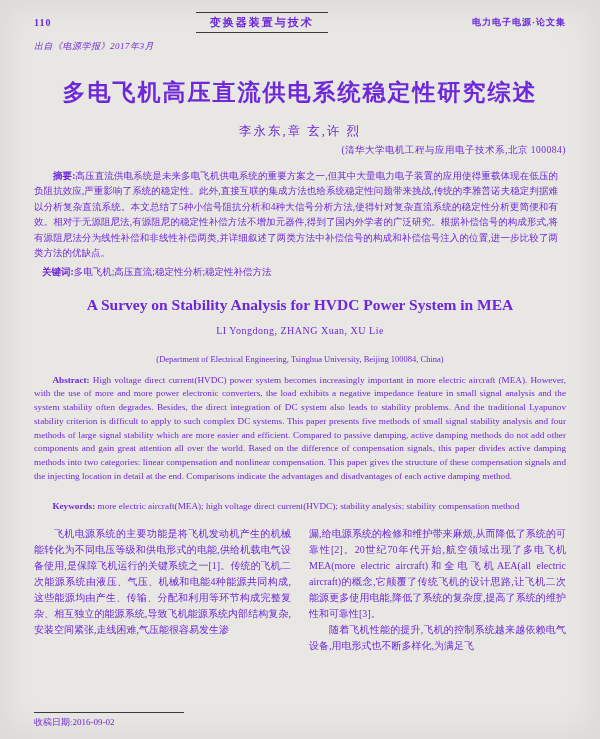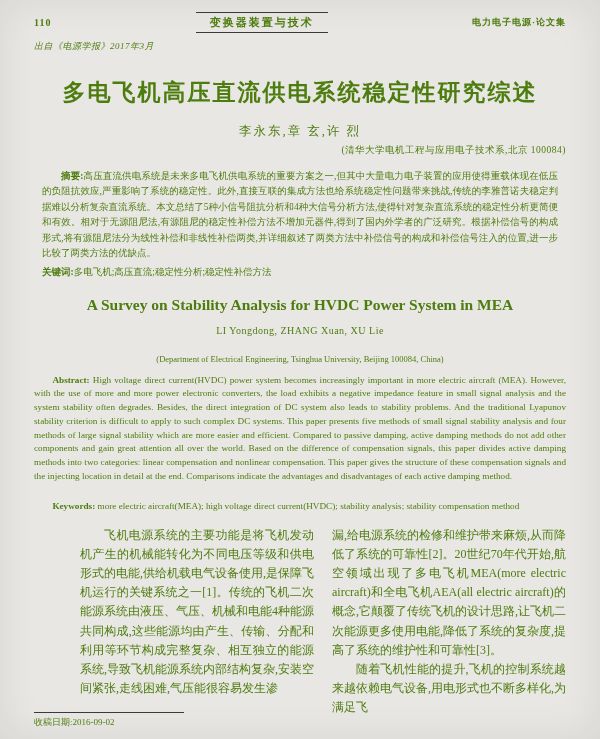--- a/index.html
+++ b/index.html
@@ -6,21 +6,21 @@
   html, body { width: 600px; height: 739px; }
   body {
     font-family: "Liberation Serif", "DejaVu Serif", serif;
     background: #cfcdc9;
   }
   .page {
     position: relative;
     width: 600px;
     height: 739px;
     background: #e9e7e3;
-    color: #4d7c0f;
+    color: #6d28d9;
     padding: 12px 34px 10px 34px;
     overflow: hidden;
     box-shadow: inset 0 0 40px rgba(0,0,0,0.08);
   }
 
   
   .header {
     display: flex;
     align-items: center;
     justify-content: space-between;
@@ -58,21 +58,21 @@
     font-size: 12.5px;
     letter-spacing: 2px;
   }
   .cn-affil {
     margin-top: 4px;
     text-align: right;
     font-size: 9.5px;
     letter-spacing: 0.5px;
   }
   .cn-abstract {
-    margin: 12px 8px 0 8px;
+    margin: 12px 8px 0 0;
     font-size: 9.5px;
     line-height: 1.62;
     text-align: justify;
     text-indent: 2em;
   }
   .cn-keywords {
     margin: 4px 8px 0 8px;
     font-size: 9.5px;
     line-height: 1.5;
     text-align: justify;
@@ -110,24 +110,23 @@
     line-height: 1.5;
     text-align: justify;
     text-indent: 2em;
   }
 
   
   .columns {
     display: flex;
     gap: 18px;
     margin-top: 12px;
-    font-size: 12px;
+    font-size: 10px;
     line-height: 1.6;
     text-align: justify;
-    margin-left: 46px;
   }
   .col { flex: 1 1 0; min-width: 0; }
   .col p { text-align: justify; }
   .col p.indent { text-indent: 2em; }
 
   
   .footer {
     position: absolute;
     left: 34px;
     bottom: 10px;

